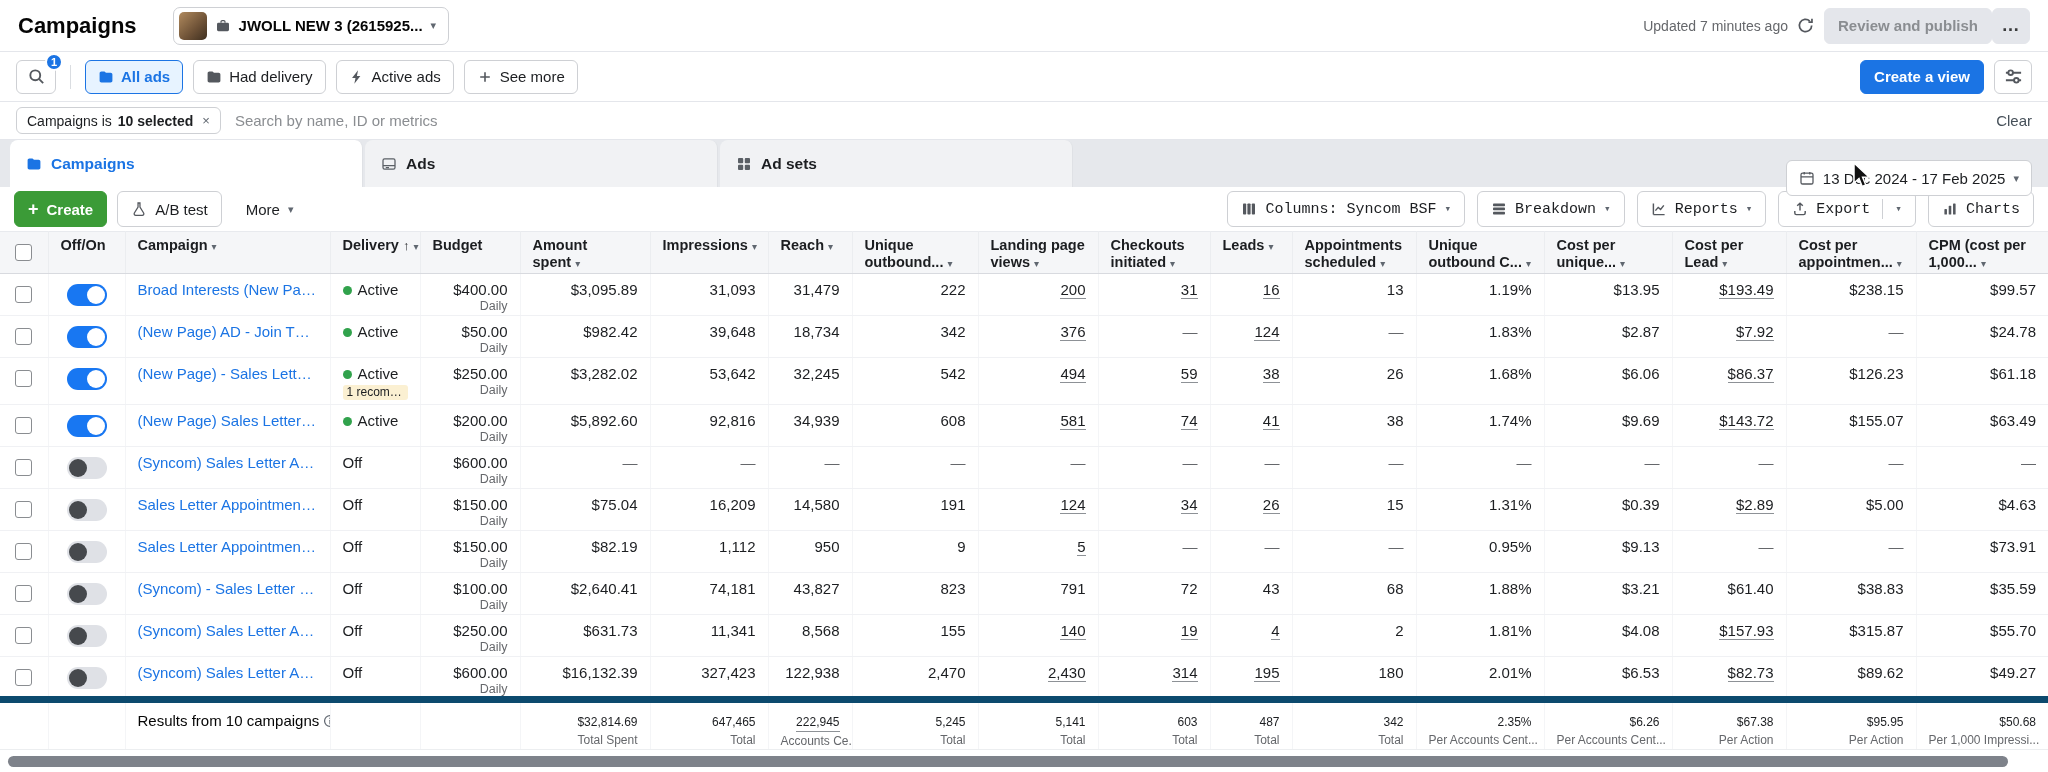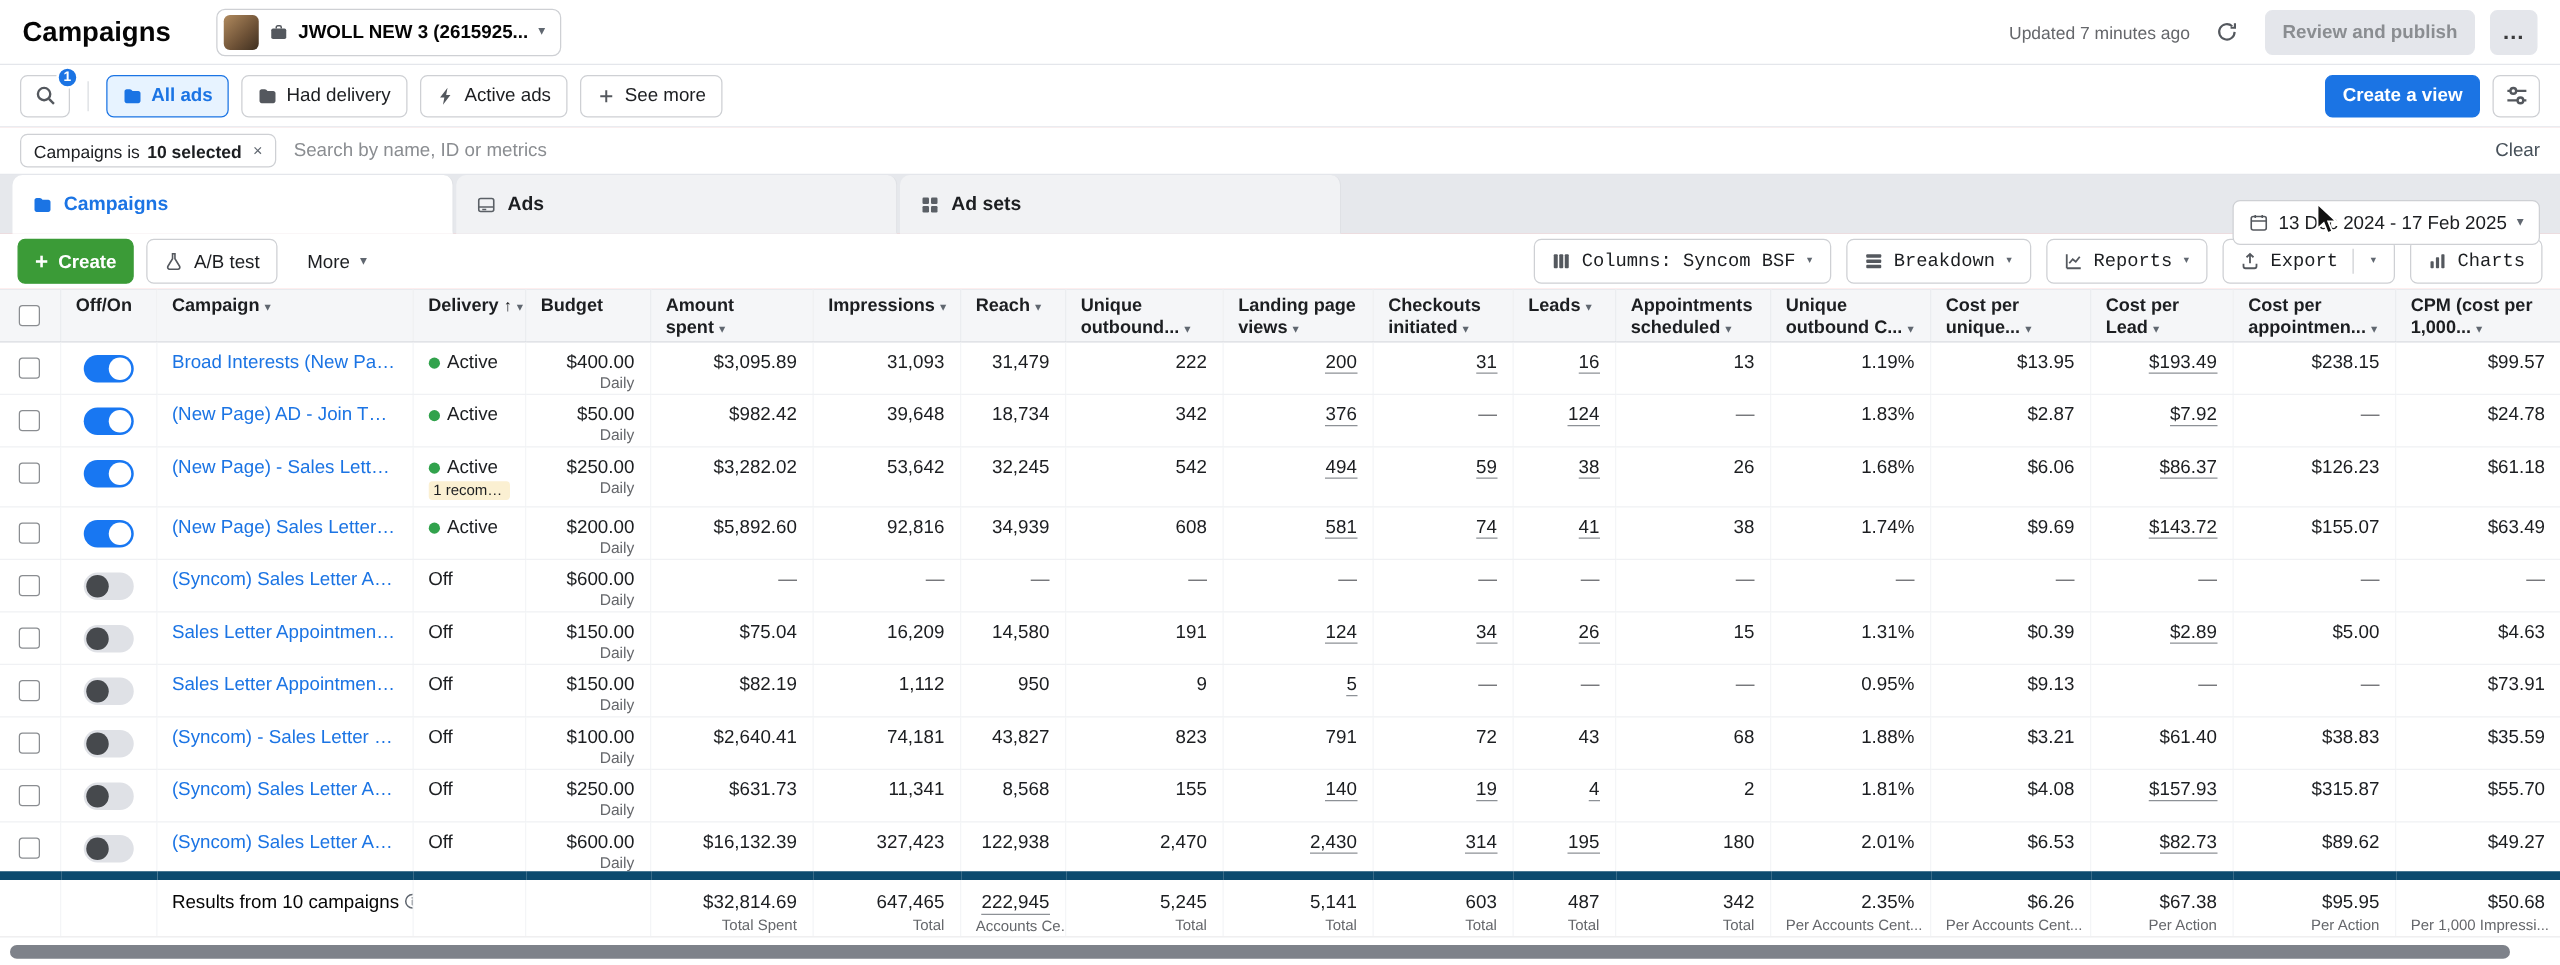--- a/index.html
+++ b/index.html
@@ -7,21 +7,21 @@
     font-family:"Liberation Sans","DejaVu Sans",sans-serif; color:#1c1e21; }
   .app { position:relative; width:2048px; height:772px; display:flex; flex-direction:column; background:#fca5a5; }
 
   
   .topbar { height:52px; flex:0 0 52px; display:flex; align-items:center; padding:0 18px; gap:10px; background:#fff; border-bottom:1px solid #e4e6eb; }
   .page-title { font-size:22px; font-weight:700; color:#050505; }
   .account-pill { display:flex; align-items:center; gap:8px; border:1px solid #ced0d4; border-radius:7px; height:38px; padding:0 12px 0 5px; margin-left:26px; cursor:pointer; background:#fff; }
   .avatar { width:28px; height:28px; border-radius:5px; background:linear-gradient(135deg,#b08a5e 0%,#6d5136 60%,#3e2f20 100%); flex:0 0 28px; }
   .account-label { font-size:15px; font-weight:600; color:#050505; white-space:nowrap; }
   .caret { font-size:11px; color:#606770; line-height:1; }
-  .topbar-right { margin-left:auto; display:flex; align-items:center; gap:12px;justify-content:space-between; }
+  .topbar-right { margin-left:auto; display:flex; align-items:center; gap:0;justify-content:space-between; }
   .updated { font-size:14px; color:#65676b; white-space:nowrap; }
   .ic { display:inline-flex; width:16px; height:16px; color:#54585e; flex:0 0 auto; }
   .ic svg { width:100%; height:100%; display:block; }
   .ic.big { width:19px; height:19px; }
   .btn { display:inline-flex; align-items:center; gap:8px; height:36px; padding:0 13px; border-radius:6px; border:1px solid #ced0d4; background:#fff; font-family:inherit; font-size:15px; font-weight:500; color:#1c1e21; cursor:pointer; white-space:nowrap; }
   .btn.grey { background:#e4e6eb; border-color:#e4e6eb; color:#8a8d91; font-weight:600; }
   .btn.sq { width:38px; padding:0; justify-content:center; font-size:18px; font-weight:700; color:#3a3b3c; letter-spacing:1px; }
   .icon-btn { width:36px; height:36px; display:inline-flex; align-items:center; justify-content:center; background:#fff; border:none; border-radius:6px; cursor:pointer; }
   .icon-btn.bordered { border:1px solid #ced0d4; width:38px; height:34px; }
 
@@ -87,21 +87,21 @@
   .toggle.off .knob { left:2px; background:#46494d; }
   .knob { position:absolute; top:2px; width:18px; height:18px; border-radius:50%; }
   .camp-link { color:#1b74e4; text-decoration:none; display:block; overflow:hidden; text-overflow:ellipsis; cursor:pointer; }
   .status { display:flex; align-items:center; gap:6px; }
   .dot { width:9px; height:9px; border-radius:50%; background:#31a24c; display:inline-block; flex:0 0 9px; }
   .note { margin-top:2px; font-size:12px; color:#1c1e21; background:#fbf0d2; border-radius:3px; padding:0 4px; display:inline-block; line-height:15px; max-width:100%; overflow:hidden; text-overflow:ellipsis; }
   .sub { font-size:12.5px; color:#65676b; margin-top:1px; line-height:13px; }
   .uline { border-bottom:1px solid #8d9196; }
   .dash { color:#65676b; }
   tfoot td { border-top:7px solid #0c4a6e; border-bottom:none; padding-top:9px; height:56px; background:#fff; }
-  .fl { font-size:15px; display:inline-block; }
+  .fl { font-size:12px; display:inline-block; }
   .fsub { font-size:12px; color:#65676b; margin-top:3px; line-height:13px; }
   .fcamp { font-size:15px; color:#050505; }
   .fcamp .ic { width:14px; height:14px; vertical-align:-2px; color:#606770; }
 
   
   .hscroll { height:23px; flex:0 0 23px; background:#fff; position:relative; border-top:1px solid #eceef0; }
   .hthumb { position:absolute; top:6px; left:8px; width:2000px; height:11px; border-radius:6px; background:#7e828a; cursor:grab; }
 
   .cursor { position:absolute; left:1852px; top:162px; z-index:50; pointer-events:none; }
 </style>

